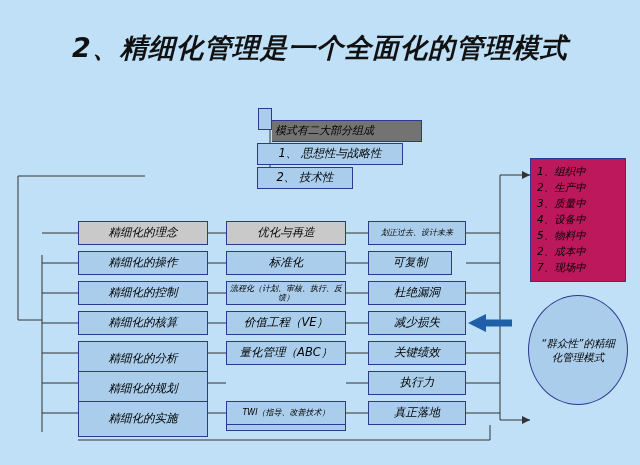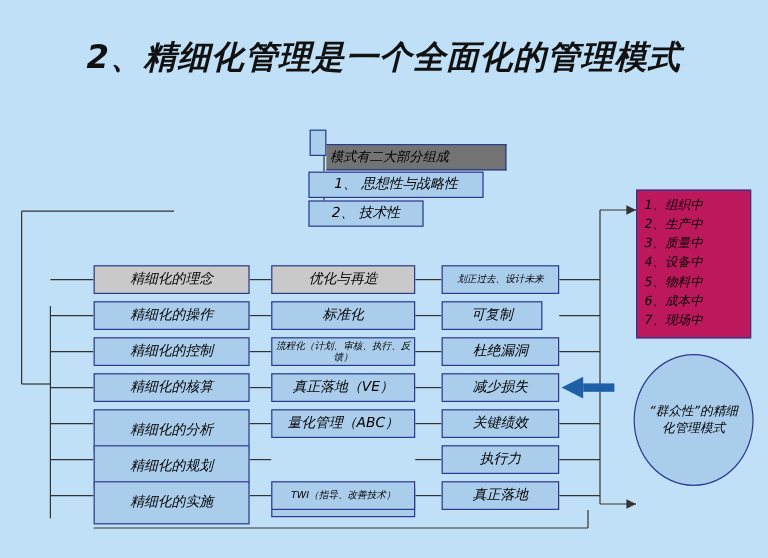--- a/index.html
+++ b/index.html
@@ -121,40 +121,40 @@
 
   <div class="box" style="left:257px;top:143px;width:146px;height:22px;">1、 思想性与战略性</div>
   <div class="box" style="left:257px;top:167px;width:96px;height:22px;">2、 技术性</div>
 
   <div class="listbox" style="left:530px;top:158px;width:96px;height:124px;">
     <div>1、组织中</div>
     <div>2、生产中</div>
     <div>3、质量中</div>
     <div>4、设备中</div>
     <div>5、物料中</div>
-    <div>6、成本中</div>
+    <div>2、成本中</div>
     <div>7、现场中</div>
   </div>
 
   <div class="ellipse" style="left:528px;top:295px;width:100px;height:110px;">“群众性”的精细化管理模式</div>
 
   <div class="box grey" style="left:78px;top:221px;width:130px;height:24px;">精细化的理念</div>
   <div class="box grey" style="left:226px;top:221px;width:120px;height:24px;">优化与再造</div>
   <div class="box tiny" style="left:368px;top:221px;width:98px;height:24px;">划正过去、设计未来</div>
 
   <div class="box" style="left:78px;top:251px;width:130px;height:24px;">精细化的操作</div>
   <div class="box" style="left:226px;top:251px;width:120px;height:24px;">标准化</div>
   <div class="box" style="left:368px;top:251px;width:84px;height:24px;">可复制</div>
 
   <div class="box" style="left:78px;top:281px;width:130px;height:24px;">精细化的控制</div>
   <div class="box tiny" style="left:226px;top:281px;width:120px;height:24px;">流程化（计划、审核、执行、反馈）</div>
   <div class="box" style="left:368px;top:281px;width:98px;height:24px;">杜绝漏洞</div>
 
   <div class="box" style="left:78px;top:311px;width:130px;height:24px;">精细化的核算</div>
-  <div class="box" style="left:226px;top:311px;width:120px;height:24px;">真正落地（VE）</div>
+  <div class="box" style="left:226px;top:311px;width:120px;height:24px;">价值工程（VE）</div>
   <div class="box" style="left:368px;top:311px;width:98px;height:24px;">减少损失</div>
 
   <div class="box" style="left:78px;top:341px;width:130px;height:36px;">精细化的分析</div>
   <div class="box" style="left:226px;top:341px;width:120px;height:24px;">量化管理（ABC）</div>
   <div class="box" style="left:368px;top:341px;width:98px;height:24px;">关键绩效</div>
 
   <div class="box" style="left:78px;top:371px;width:130px;height:36px;">精细化的规划</div>
   <div class="box" style="left:226px;top:371px;width:120px;height:24px;margin-top:36px;">目标管理</div>
   <div class="box" style="left:368px;top:371px;width:98px;height:24px;">执行力</div>
 

